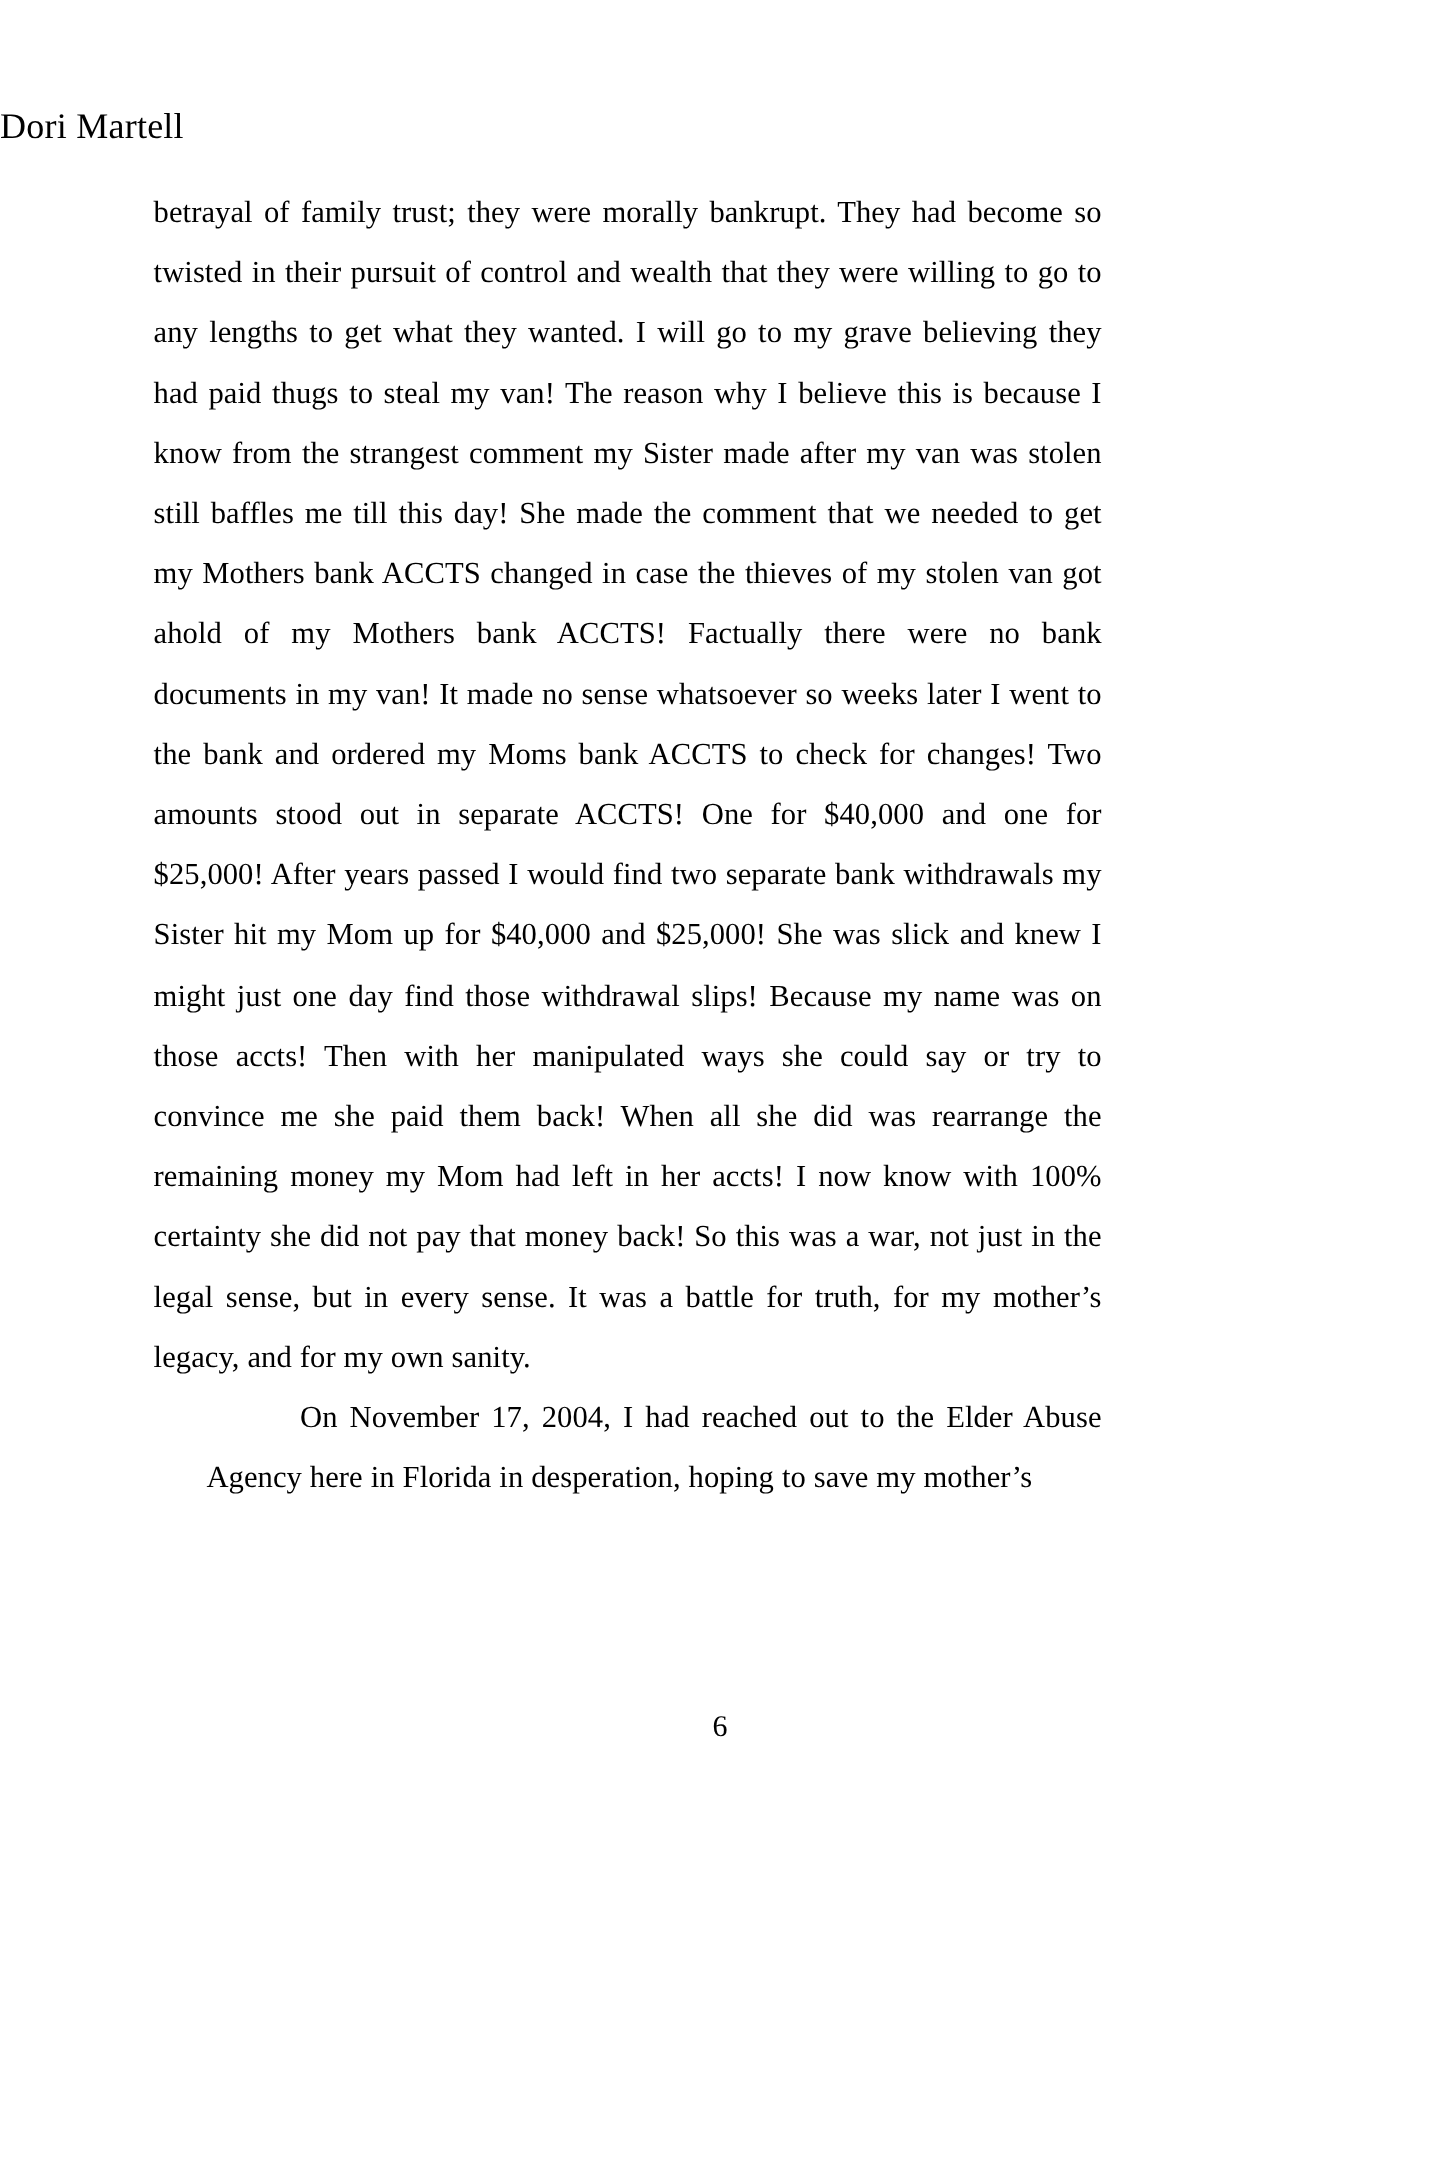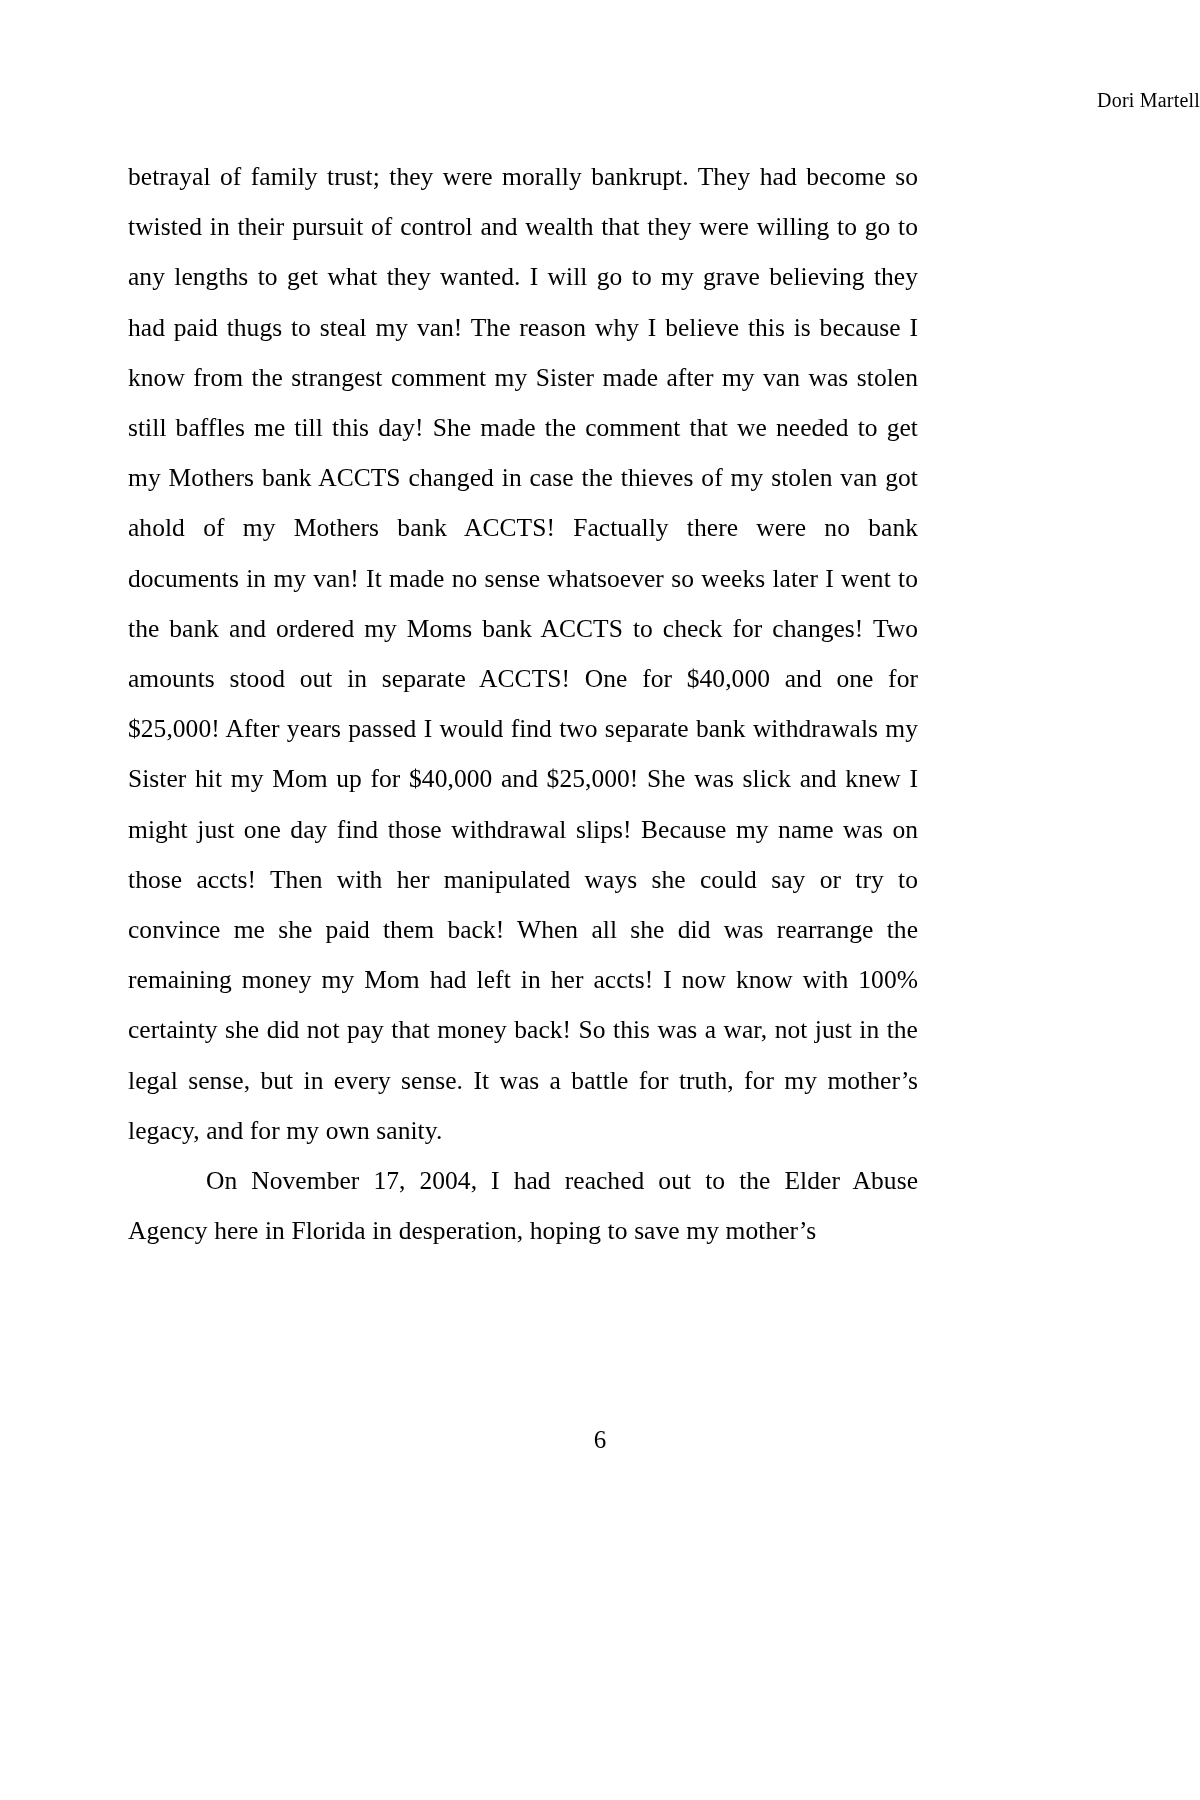--- a/index.html
+++ b/index.html
@@ -20,22 +20,22 @@
     height: 1800px;
     box-sizing: border-box;
     background: #ffffff;
     overflow: hidden;
   }
   .running-head {
     position: absolute;
     top: 88px;
     left: 0;
     width: 1200px;
-    text-align: right;
-    font-size: 20px;
+    text-align: left;
+    font-size: 30px;
     line-height: 1.2;
     letter-spacing: 0.2px;
   }
   .body-block {
     position: absolute;
     top: 152px;
     left: 128px;
     width: 790px;
   }
   p.para {
@@ -43,20 +43,21 @@
     font-size: 25.5px;
     line-height: 50.2px;
     text-align: justify;
     text-justify: inter-word;
     letter-spacing: 0.05px;
     word-spacing: 0.2px;
     hyphens: none;
   }
   p.para.indent {
     text-indent: 78px;
+    margin-left: 44px;
   }
   .folio-inner {
     position: absolute;
     top: 1425px;
     left: 0;
     width: 1200px;
     text-align: center;
     font-size: 25px;
     line-height: 1.2;
   }

